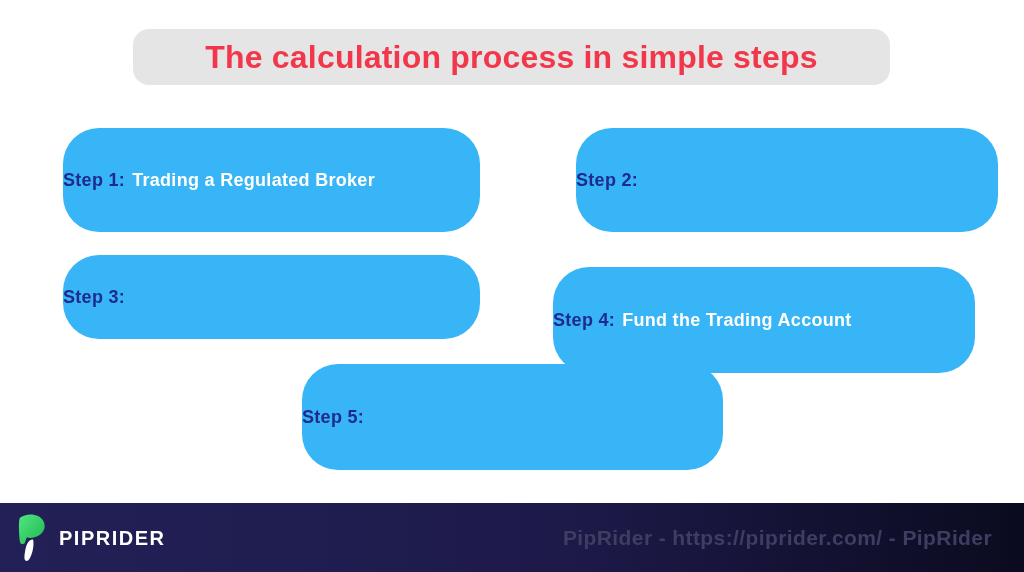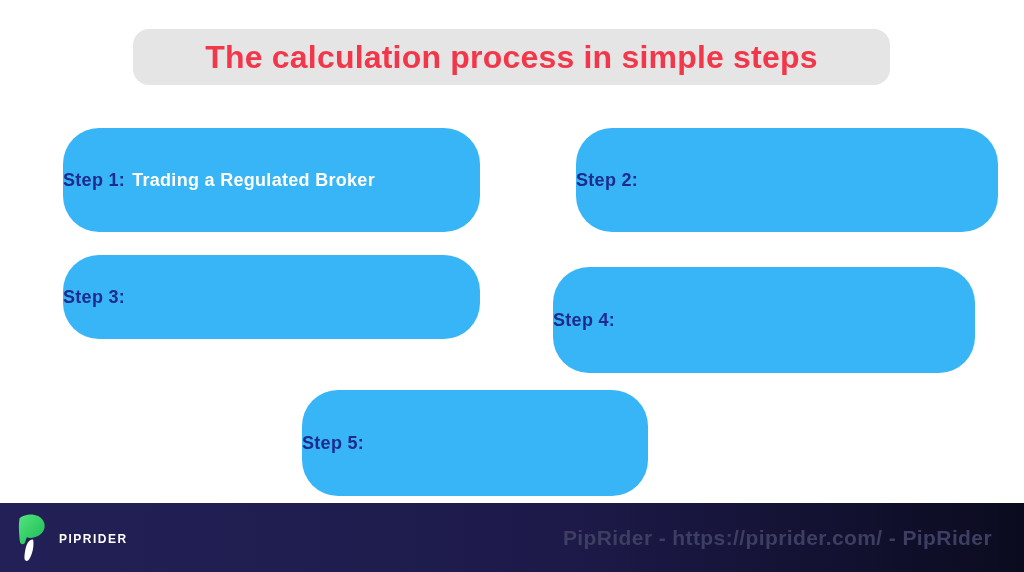--- a/index.html
+++ b/index.html
@@ -45,39 +45,39 @@
     font-weight: bold;
     letter-spacing: 0.3px;
     white-space: nowrap;
   }
   .step-card .step-label { color: #1e2b8d; margin-right: 7px; }
   .step-card .step-text  { color: #ffffff; }
   .card-1 { left: 63px;  top: 128px; width: 417px; height: 104px; }
   .card-2 { left: 576px; top: 128px; width: 422px; height: 104px; }
   .card-3 { left: 63px;  top: 255px; width: 417px; height: 84px; }
   .card-4 { left: 553px; top: 255px; width: 422px; height: 106px; margin-top: 12px; }
-  .card-5 { left: 302px; top: 390px; width: 346px; height: 106px; }
+  .card-5 { left: 302px; top: 364px; width: 421px; height: 106px; }
   
   .footer-bar {
     position: absolute;
     left: 0; bottom: 0;
     width: 1024px; height: 69px;
     background: linear-gradient(to right, #232057 0%, #1d1a4a 55%, #0b0b1f 100%);
     display: flex;
     align-items: center;
   }
   .brand-lockup {
     display: flex;
     align-items: center;
     margin-left: 14px;
     gap: 9px;
   }
   .brand-name {
     color: #ffffff;
-    font-size: 12px;
+    font-size: 20px;
     font-weight: bold;
     letter-spacing: 1.5px;
     margin-top: 2px;
   }
   .footer-credit {
     position: absolute;
     right: 32px;
     top: 50%;
     transform: translateY(-50%);
     color: #3e3e63;
@@ -104,20 +104,21 @@
   <div class="step-card card-2">
     <span class="step-label">Step 2:</span>
   </div>
 
   <div class="step-card card-3">
     <span class="step-label">Step 3:</span>
   </div>
 
   <div class="step-card card-4">
     <span class="step-label">Step 4:</span>
+    <span class="step-text">Fund the Trading Account</span>
   </div>
 
   <div class="step-card card-5">
     <span class="step-label">Step 5:</span>
   </div>
 
   <div class="footer-bar">
     <div class="brand-lockup">
       <span style="display:inline-flex;">
         <svg width="36" height="50" viewBox="0 0 38 52" xmlns="http://www.w3.org/2000/svg">

